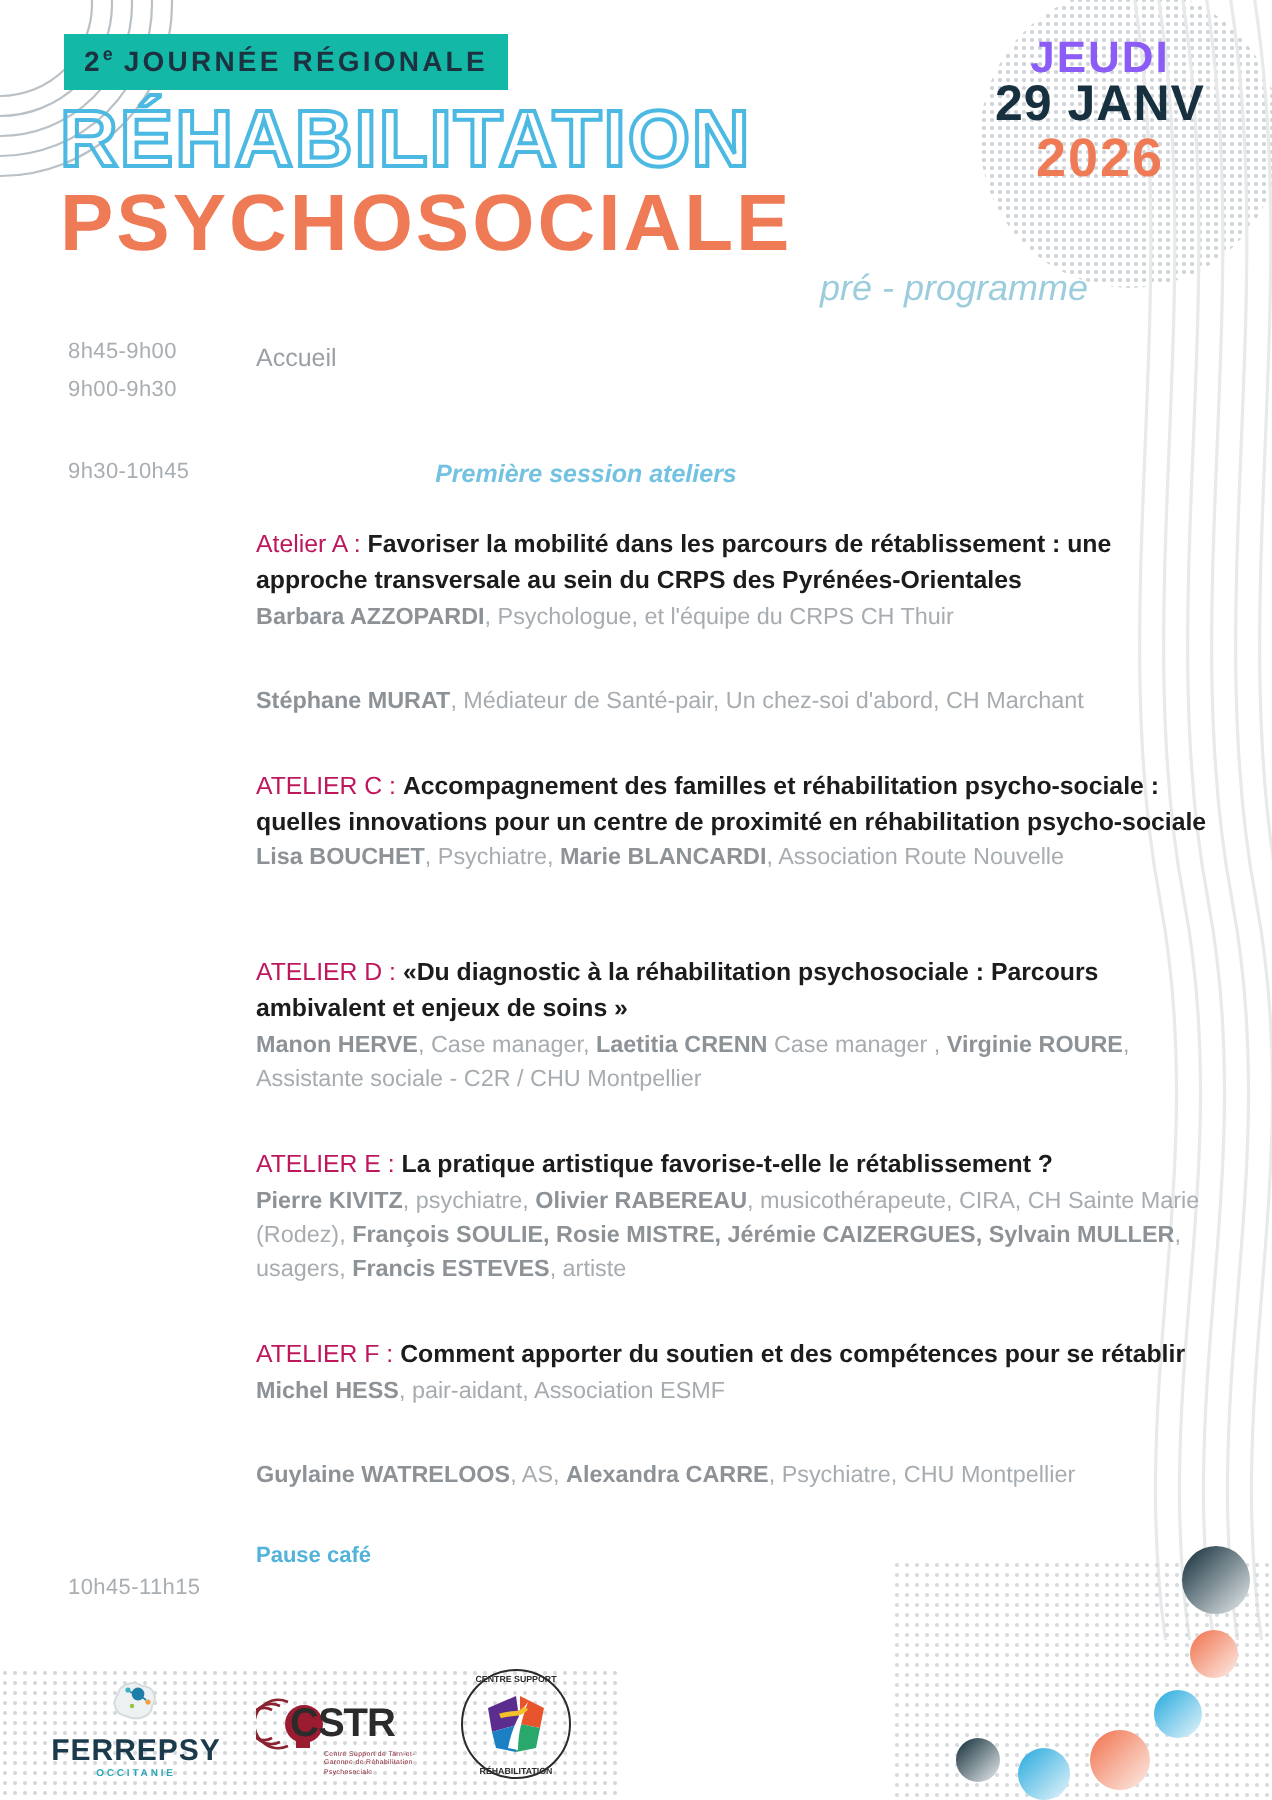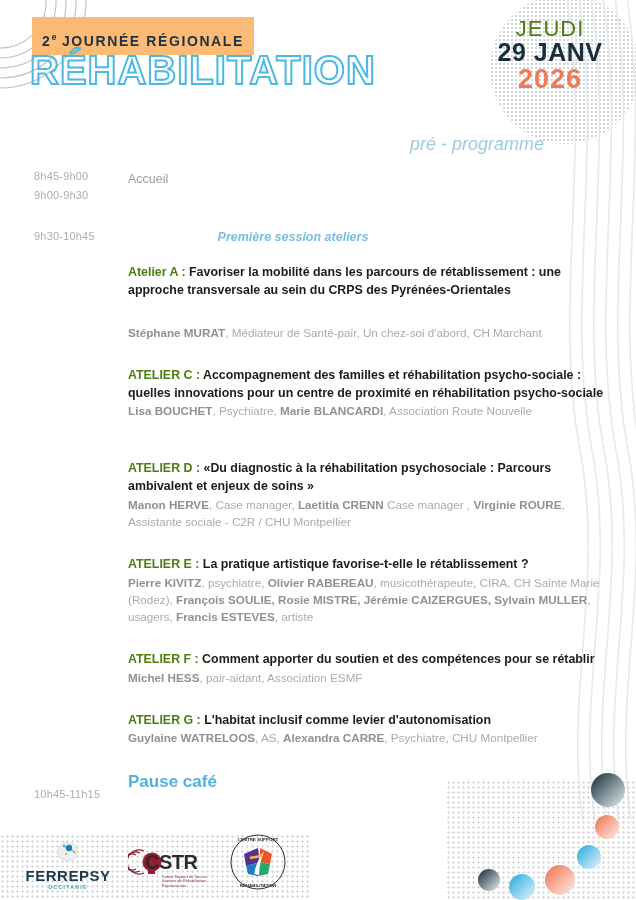--- a/index.html
+++ b/index.html
@@ -27,23 +27,23 @@
   }
   .dotgrid-br{
     right:0;bottom:0;width:190px;height:120px;
     background-image:radial-gradient(#d9dcdf 1px, transparent 1.1px);
     background-size:5px 5px;
   }
 
   
   .kicker{
     position:absolute;left:32px;top:17px;
-    background:#fdba74;color:#1d3240;
+    background:#14b8a6;color:#1d3240;
     font-size:14px;font-weight:bold;letter-spacing:1.6px;
-    padding:15px 10px 6px 10px;
+    padding:5px 10px 6px 10px;
     white-space:nowrap;
   }
   .kicker sup{font-size:9px;vertical-align:super;letter-spacing:0;}
   .title1{
     position:absolute;left:30px;top:50px;
     font-size:40px;font-weight:bold;letter-spacing:1px;
     color:transparent;
     -webkit-text-stroke:2px #4cb9e3;
     white-space:nowrap;line-height:1;
   }
@@ -51,21 +51,21 @@
     position:absolute;left:30px;top:92px;
     font-size:40px;font-weight:bold;letter-spacing:1.5px;
     color:#ef7council;
     color:#ef7b56;
     white-space:nowrap;line-height:1;
   }
   .datebadge{
     position:absolute;right:26px;top:18px;width:120px;text-align:center;
     line-height:1.02;
   }
-  .d-day{font-size:22px;font-weight:normal;color:#4d7c0f;letter-spacing:1px;}
+  .d-day{font-size:22px;font-weight:bold;color:#8b5cf6;letter-spacing:1px;}
   .d-date{font-size:25px;font-weight:bold;color:#16303f;letter-spacing:0.5px;}
   .d-year{font-size:27px;font-weight:bold;color:#ef7b56;letter-spacing:1px;}
   .preprog{
     position:absolute;right:92px;top:134px;
     font-size:18px;font-style:italic;color:#9ccddd;
     white-space:nowrap;
   }
 
   
   .prog{position:absolute;left:0;top:170px;width:636px;}
@@ -80,27 +80,27 @@
     font-size:12.5px;color:#9aa0a5;line-height:1.55;
   }
   .session-head{
     text-align:center;margin-left:128px;width:330px;
     font-size:12.5px;font-style:italic;font-weight:bold;color:#74c2e2;
   }
   .atelier{margin-left:128px;width:482px;}
   .a-title{
     font-size:12.4px;line-height:1.44;color:#1c1c1c;font-weight:bold;
   }
-  .a-tag{color:#4d7c0f;font-weight:bold;}
+  .a-tag{color:#be185d;font-weight:normal;}
   .a-people{
     font-size:11.7px;line-height:1.45;color:#a7acb0;margin-top:1px;
   }
   .a-people b{color:#8d9297;font-weight:bold;}
   .pause{
-    margin-left:128px;font-size:17px;font-weight:bold;color:#52b2da;
+    margin-left:128px;font-size:11px;font-weight:bold;color:#52b2da;
   }
 
   
   .logos{position:absolute;left:0;bottom:6px;width:330px;height:62px;}
   .logo{position:absolute;}
   .ferrepsy{left:16px;bottom:4px;width:104px;text-align:center;}
   .ferrepsy .fr-name{font-size:15px;font-weight:bold;color:#1b3a4b;letter-spacing:.5px;}
   .ferrepsy .fr-sub{font-size:5px;font-weight:bold;color:#2aa7b8;letter-spacing:1.4px;}
   .cstr{left:128px;bottom:6px;width:86px;}
   .cstr .cstr-word{font-size:20px;font-weight:bold;color:#2b2b2b;letter-spacing:-.5px;}
@@ -157,20 +157,21 @@
     <circle cx="151" cy="57" r="12" fill="url(#gorange)"></circle>
     <circle cx="133" cy="87" r="12" fill="url(#gblue)"></circle>
     <circle cx="104" cy="110" r="15" fill="url(#gorange)"></circle>
     <circle cx="66" cy="117" r="13" fill="url(#gblue)"></circle>
     <circle cx="33" cy="110" r="11" fill="url(#gdark)"></circle>
   </svg>
 
   <div class="kicker"><span>2</span><sup>e</sup><span> JOURNÉE RÉGIONALE</span></div>
 
   <div class="title1">RÉHABILITATION</div>
+  <div class="title2">PSYCHOSOCIALE</div>
 
   <div class="datebadge">
     <div class="d-day">JEUDI</div>
     <div class="d-date">29 JANV</div>
     <div class="d-year">2026</div>
   </div>
 
   <div class="preprog">pré - programme</div>
 
   <div class="prog">
@@ -185,20 +186,21 @@
       </div>
     <div id="session-block" style="margin-top: 22px;">
         <div class="row">
           <div class="time">9h30-10h45</div>
           <div class="session-head">Première session ateliers</div>
         </div>
       </div>
     <div id="ateliers-block" style="margin-top: 20px;">
         <div class="atelier" style="margin-bottom: 25px;">
           <div class="a-title"><span class="a-tag">Atelier A : </span><span>Favoriser la mobilité dans les parcours de rétablissement : une approche transversale au sein du CRPS des Pyrénées-Orientales</span></div>
+          <div class="a-people"><b>Barbara AZZOPARDI</b><span>, Psychologue, et l'équipe du CRPS CH Thuir</span></div>
         </div>
         <div class="atelier" style="margin-bottom: 25px;">
           <div class="a-people"><b>Stéphane MURAT</b><span>, Médiateur de Santé-pair, Un chez-soi d'abord, CH Marchant</span></div>
         </div>
         <div class="atelier" style="margin-bottom: 25px;">
           <div class="a-title"><span class="a-tag">ATELIER C : </span><span>Accompagnement des familles et réhabilitation psycho-sociale : quelles innovations pour un centre de proximité en réhabilitation psycho-sociale</span></div>
           <div class="a-people"><b>Lisa BOUCHET</b><span>, Psychiatre, </span><b>Marie BLANCARDI</b><span>, Association Route Nouvelle</span></div>
         </div>
         <div class="atelier" style="margin-bottom: 25px; margin-top: 40px;">
           <div class="a-title"><span class="a-tag">ATELIER D : </span><span>«Du diagnostic à la réhabilitation psychosociale : Parcours ambivalent et enjeux de soins »</span></div>
@@ -206,21 +208,20 @@
         </div>
         <div class="atelier" style="margin-bottom: 25px;">
           <div class="a-title"><span class="a-tag">ATELIER E : </span><span>La pratique artistique favorise-t-elle le rétablissement ?</span></div>
           <div class="a-people"><b>Pierre KIVITZ</b><span>, psychiatre, </span><b>Olivier RABEREAU</b><span>, musicothérapeute, CIRA, CH Sainte Marie (Rodez), </span><b>François SOULIE, Rosie MISTRE, Jérémie CAIZERGUES, Sylvain MULLER</b><span>, usagers, </span><b>Francis ESTEVES</b><span>, artiste</span></div>
         </div>
         <div class="atelier" style="margin-bottom: 25px;">
           <div class="a-title"><span class="a-tag">ATELIER F : </span><span>Comment apporter du soutien et des compétences pour se rétablir</span></div>
           <div class="a-people"><b>Michel HESS</b><span>, pair-aidant, Association ESMF</span></div>
         </div>
         <div class="atelier" style="margin-bottom: 25px;">
-          <div class="a-title"><span class="a-tag">ATELIER G : </span><span>L'habitat inclusif comme levier d'autonomisation</span></div>
           <div class="a-people"><b>Guylaine WATRELOOS</b><span>, AS, </span><b>Alexandra CARRE</b><span>, Psychiatre, CHU Montpellier</span></div>
         </div>
       </div>
     <div id="pause-block" style="margin-top: 2px;">
         <div class="row">
           <div class="time" style="top:16px;">10h45-11h15</div>
           <div class="pause">Pause café</div>
         </div>
       </div>
   </div>

